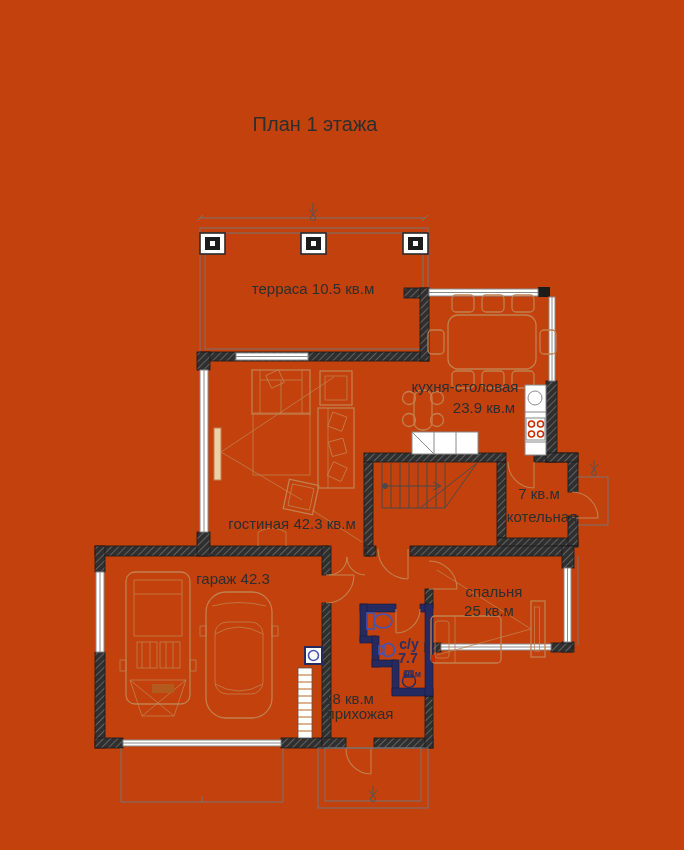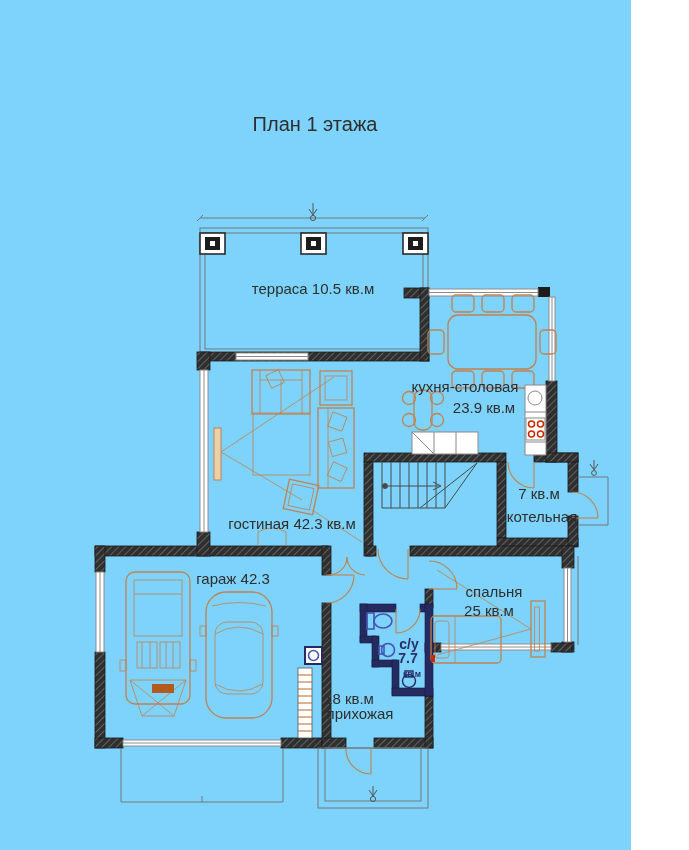--- a/index.html
+++ b/index.html
@@ -1,16 +1,16 @@
 <!DOCTYPE html>
 <html style="--wall: #2f2f2f; --furniture: #c2814f; --plumbing: #4553b4; --bath_wall: #252b60; --stove_burner: #cc2a00;"><head>
 <meta charset="utf-8">
 <style>
   html,body{margin:0;padding:0;background:#fff;}
-  .page{position:relative;width:631px;height:850px;background:#7dd3fc;overflow:hidden;
+  .page{position:relative;width:684px;height:850px;background:#c2410c;overflow:hidden;
         font-family:"Liberation Sans", sans-serif;}
   svg{position:absolute;left:0;top:0;}
   
   .wall{fill:url(#hatch);stroke:#1a1a1a;stroke-width:0.8;}
   .bwall{fill:var(--bath_wall,#252b60);stroke:#15193d;stroke-width:0.6;}
   .glz{fill:#ffffff;stroke:#8c8c8c;stroke-width:1;}
   .glzline{stroke:#8c8c8c;stroke-width:1;fill:none;}
   .thin{stroke:#777;stroke-width:1;fill:none;}
   .stair{stroke:#4a4a4a;stroke-width:1;fill:none;}
   .furn{stroke:var(--furniture,#c2814f);stroke-width:1.3;fill:none;}

